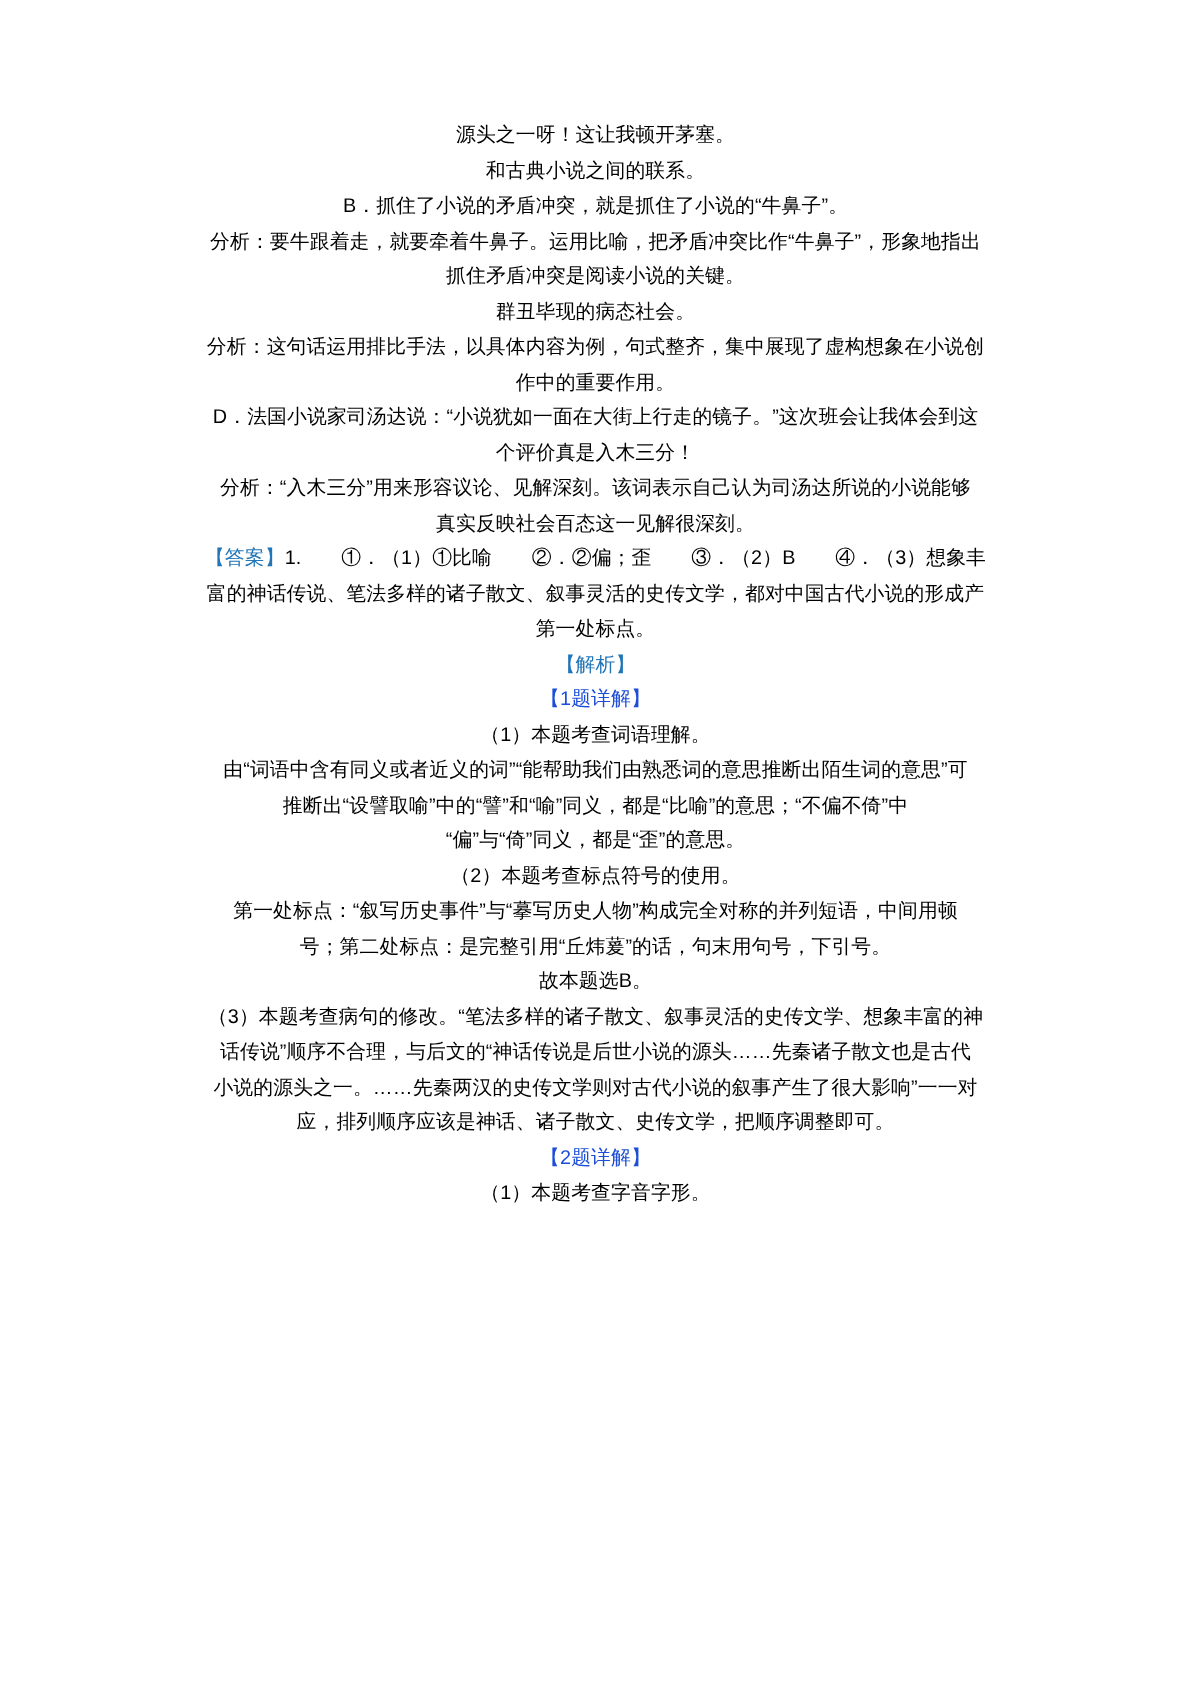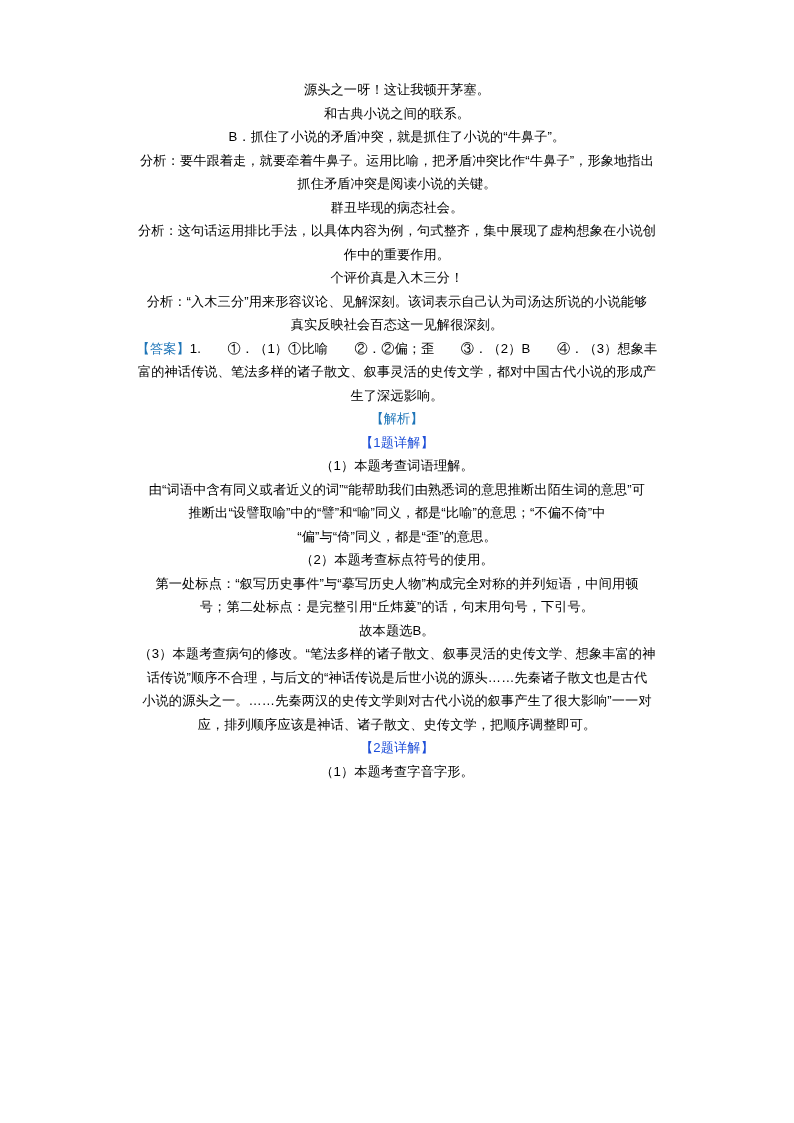--- a/index.html
+++ b/index.html
@@ -50,27 +50,28 @@
   <div class="doc">
 
     <div class="line">源头之一呀！这让我顿开茅塞。</div>
     <div class="line">和古典小说之间的联系。</div>
     <div class="line">B．抓住了小说的矛盾冲突，就是抓住了小说的“牛鼻子”。</div>
     <div class="line">分析：要牛跟着走，就要牵着牛鼻子。运用比喻，把矛盾冲突比作“牛鼻子”，形象地指出</div>
     <div class="line">抓住矛盾冲突是阅读小说的关键。</div>
     <div class="line">群丑毕现的病态社会。</div>
     <div class="line">分析：这句话运用排比手法，以具体内容为例，句式整齐，集中展现了虚构想象在小说创</div>
     <div class="line">作中的重要作用。</div>
+    <div class="line">D．法国小说家司汤达说：“小说犹如一面在大街上行走的镜子。”这次班会让我体会到这</div>
     <div class="line">个评价真是入木三分！</div>
     <div class="line">分析：“入木三分”用来形容议论、见解深刻。该词表示自己认为司汤达所说的小说能够</div>
     <div class="line">真实反映社会百态这一见解很深刻。</div>
 
     <div class="line"><span class="answer-label">【答案】</span><span class="spaced">1.　　①．（1）①比喻　　②．②偏；歪　　③．（2）B　　④．（3）想象丰</span></div>
     <div class="line">富的神话传说、笔法多样的诸子散文、叙事灵活的史传文学，都对中国古代小说的形成产</div>
-    <div class="line">生了深远影响。</div>
+    <div class="line">第一处标点。</div>
 
     <div class="line"><span class="analysis-label">【解析】</span></div>
     <div class="line"><span class="q-label">【1题详解】</span></div>
 
     <div class="line">（1）本题考查词语理解。</div>
     <div class="line">由“词语中含有同义或者近义的词”“能帮助我们由熟悉词的意思推断出陌生词的意思”可</div>
     <div class="line">推断出“设譬取喻”中的“譬”和“喻”同义，都是“比喻”的意思；“不偏不倚”中</div>
     <div class="line">“偏”与“倚”同义，都是“歪”的意思。</div>
     <div class="line">（2）本题考查标点符号的使用。</div>
     <div class="line">第一处标点：“叙写历史事件”与“摹写历史人物”构成完全对称的并列短语，中间用顿</div>

